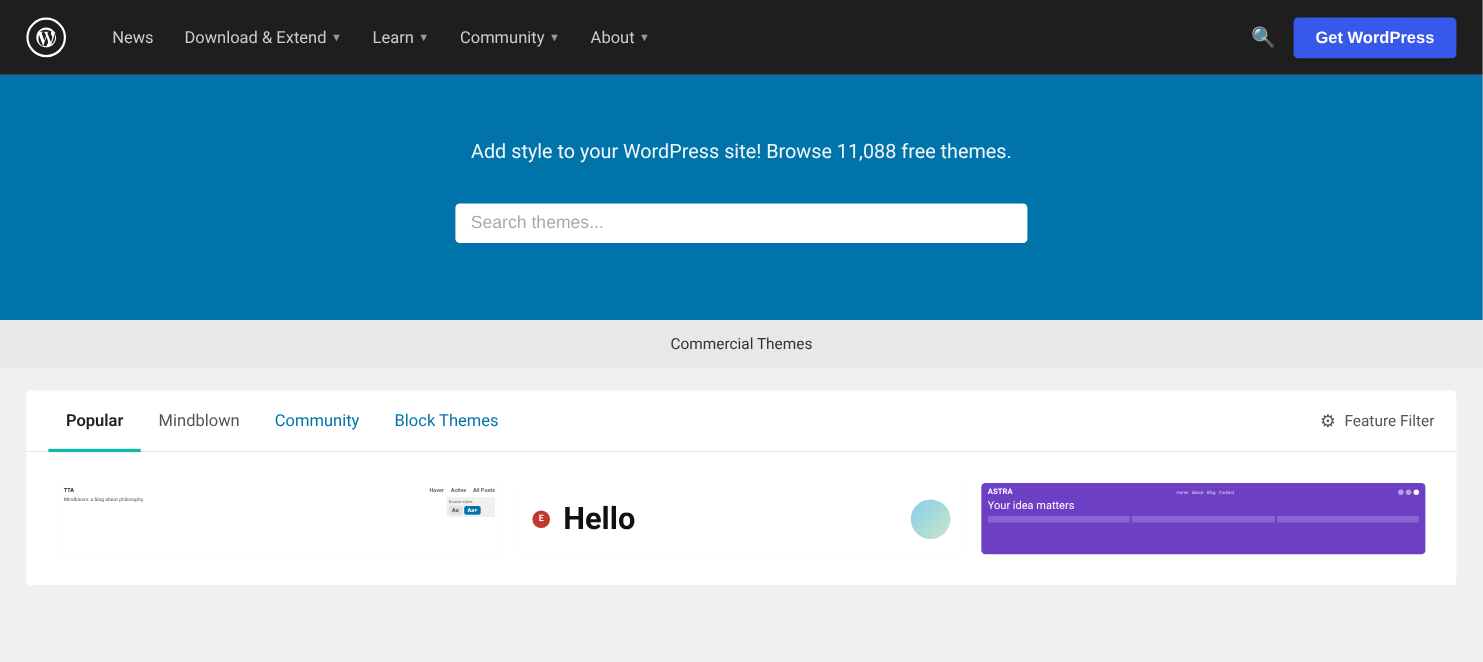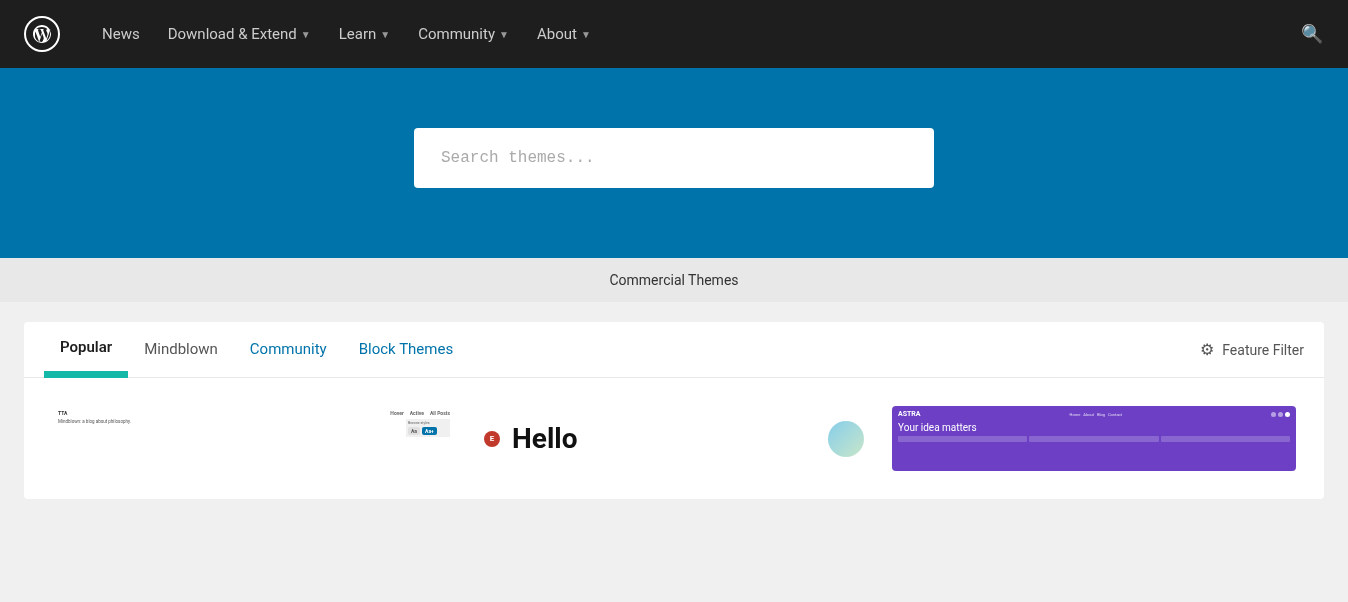--- a/index.html
+++ b/index.html
@@ -83,28 +83,27 @@
       font-weight: 400;
       opacity: 0.95;
       margin-bottom: 36px;
     }
     .hero-search-wrap {
       max-width: 520px;
       margin: 0 auto;
     }
     .hero-search {
       width: 100%;
-      height: 60px;
+      height: 36px;
       border: none;
       border-radius: 4px;
-      padding: 0 27px;
+      padding: 0 14px;
       font-size: 16px;
       color: #555;
       outline: none;
-      font-family: Liberation Mono, monospace;
     }
     .hero-search::placeholder { color: #aaa; }
 
     
     .commercial-bar {
       background: #e8e8e8;
       height: 44px;
       display: flex;
       align-items: center;
       justify-content: center;
@@ -148,21 +147,21 @@
       height: 56px;
       display: flex; align-items: center;
       cursor: pointer;
       border-bottom: 3px solid transparent;
       margin-bottom: -1px;
       text-decoration: none;
     }
     .tab-item.active {
       color: #1e1e1e;
       font-weight: 600;
-      border-bottom: 7px solid #14b8a6;
+      border-bottom: 3px solid #14b8a6;
     }
     .tab-item.link-style { color: #0073aa; }
     .tabs-right {
       display: flex; align-items: center; gap: 8px;
       color: #555;
       font-size: 14px;
       cursor: pointer;
     }
     .gear-icon { font-size: 16px; }
 
@@ -328,24 +327,26 @@
     <div class="nav-item">
       <span>About</span>
       <span class="chevron">▼</span>
     </div>
   </div>
 
   <div class="nav-right">
     <button class="search-icon-btn">
       <span>🔍</span>
     </button>
+    <button class="get-wp-btn">Get WordPress</button>
   </div>
 </nav>
 
 <section class="hero">
+  <p class="hero-subtitle">Add style to your WordPress site! Browse 11,088 free themes.</p>
   <div class="hero-search-wrap">
     <input class="hero-search" type="text" placeholder="Search themes..." style="">
   </div>
 </section>
 
 <div class="commercial-bar">
   <a class="commercial-link">Commercial Themes</a>
 </div>
 
 <div class="main-content">

